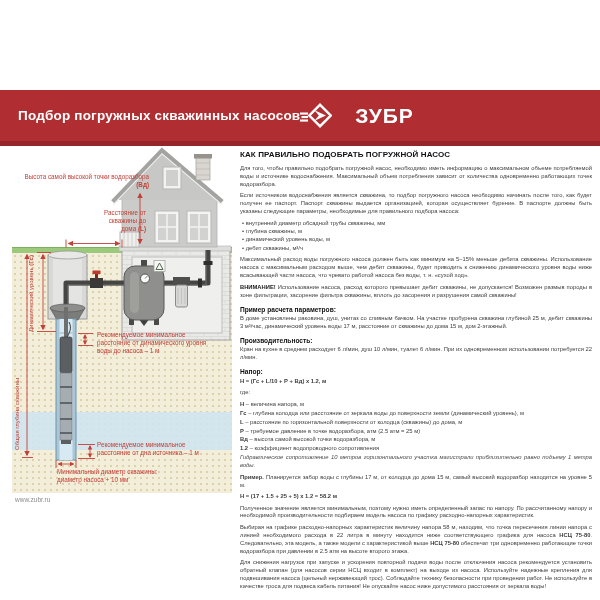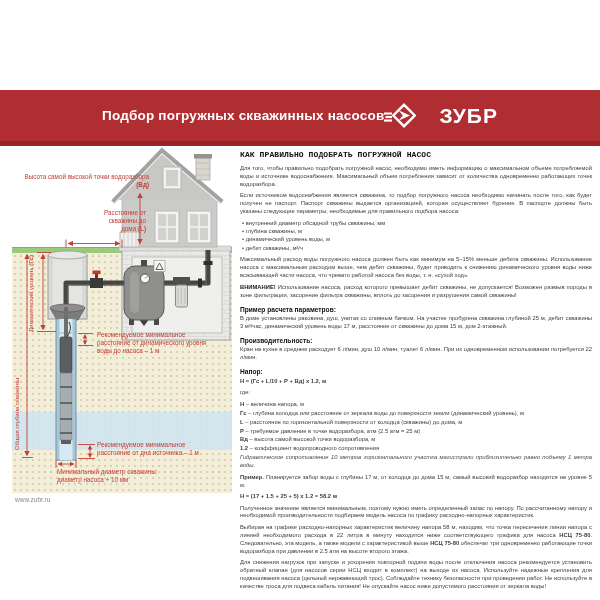--- a/index.html
+++ b/index.html
@@ -1,21 +1,21 @@
 <!DOCTYPE html>
 <html><head>
 <meta charset="utf-8">
 <style>
   html,body{margin:0;padding:0;background:#fff;}
   .page{position:relative;width:600px;height:600px;background:#fff;overflow:hidden;
         font-family:"Liberation Sans",sans-serif;}
 
   
   .band{position:absolute;left:0;top:90px;width:600px;height:51px;background:#b02e31;
-        display:flex;align-items:center;justify-content:center;
+        display:flex;align-items:center;justify-content:flex-start;
         padding:0 18px;box-sizing:border-box;}
   .band-shadow{position:absolute;left:0;top:141px;width:600px;height:5px;background:#962428;}
   .band-title{color:#fff;font-weight:bold;font-size:13.5px;letter-spacing:.2px;}
   .brand{display:flex;align-items:center;gap:23px;}
   .brand-name{color:#fff;font-weight:bold;font-size:21px;letter-spacing:1px;transform:scaleY(.96);}
 
   
   .diagram{position:absolute;left:12px;top:147px;width:220px;height:346px;}
   .grass{position:absolute;top:100px;left:0;right:0;height:6px;background:#9cc97c;border-top:1px solid #7db15f;}
   .sand{position:absolute;top:106px;left:0;right:0;bottom:0;background-color:#f3eeda;
@@ -28,21 +28,21 @@
   .lbl-l{left:82px;top:62px;width:52px;text-align:right;}
   .lbl-gs{left:16px;top:185px;transform:rotate(-90deg);transform-origin:0 0;white-space:nowrap;font-size:6px;}
   .lbl-depth{left:2px;top:303px;transform:rotate(-90deg);transform-origin:0 0;white-space:nowrap;font-size:6px;}
   .lbl-pumpgap{left:85px;top:184px;width:122px;}
   .lbl-bottomgap{left:85px;top:294px;width:122px;}
   .lbl-diameter{left:45px;top:321px;width:112px;}
 
   
   .col{position:absolute;left:240px;top:150px;width:352px;font-size:5.8px;line-height:1.37;
        color:#3d3d3d;text-align:justify;}
-  .col h1{font-size:8px;margin:0 0 4px;color:#111;text-align:left;letter-spacing:.1px;font-family:Liberation Mono, monospace;}
+  .col h1{font-size:8px;margin:0 0 4px;color:#111;text-align:left;letter-spacing:.1px;}
   .col h2{font-size:6.6px;margin:5px 0 1.5px;color:#111;text-align:left;}
   .col p{margin:0 0 3.5px;}
   .col ul{margin:0 0 3.5px 2px;padding:0;list-style:none;text-align:left;}
   .col li{margin:0 0 .5px;}
   .col li::before{content:"•  ";}
   .formula{font-weight:bold;margin:0 0 1.5px;text-align:left;}
   .where{margin:0 0 1px;text-align:left;}
   .defs p{margin:0 0 1px;text-align:left;}
   .defs b{font-weight:bold;}
   .note{font-style:italic;margin:4px 0 4px;color:#4a4a4a;}

